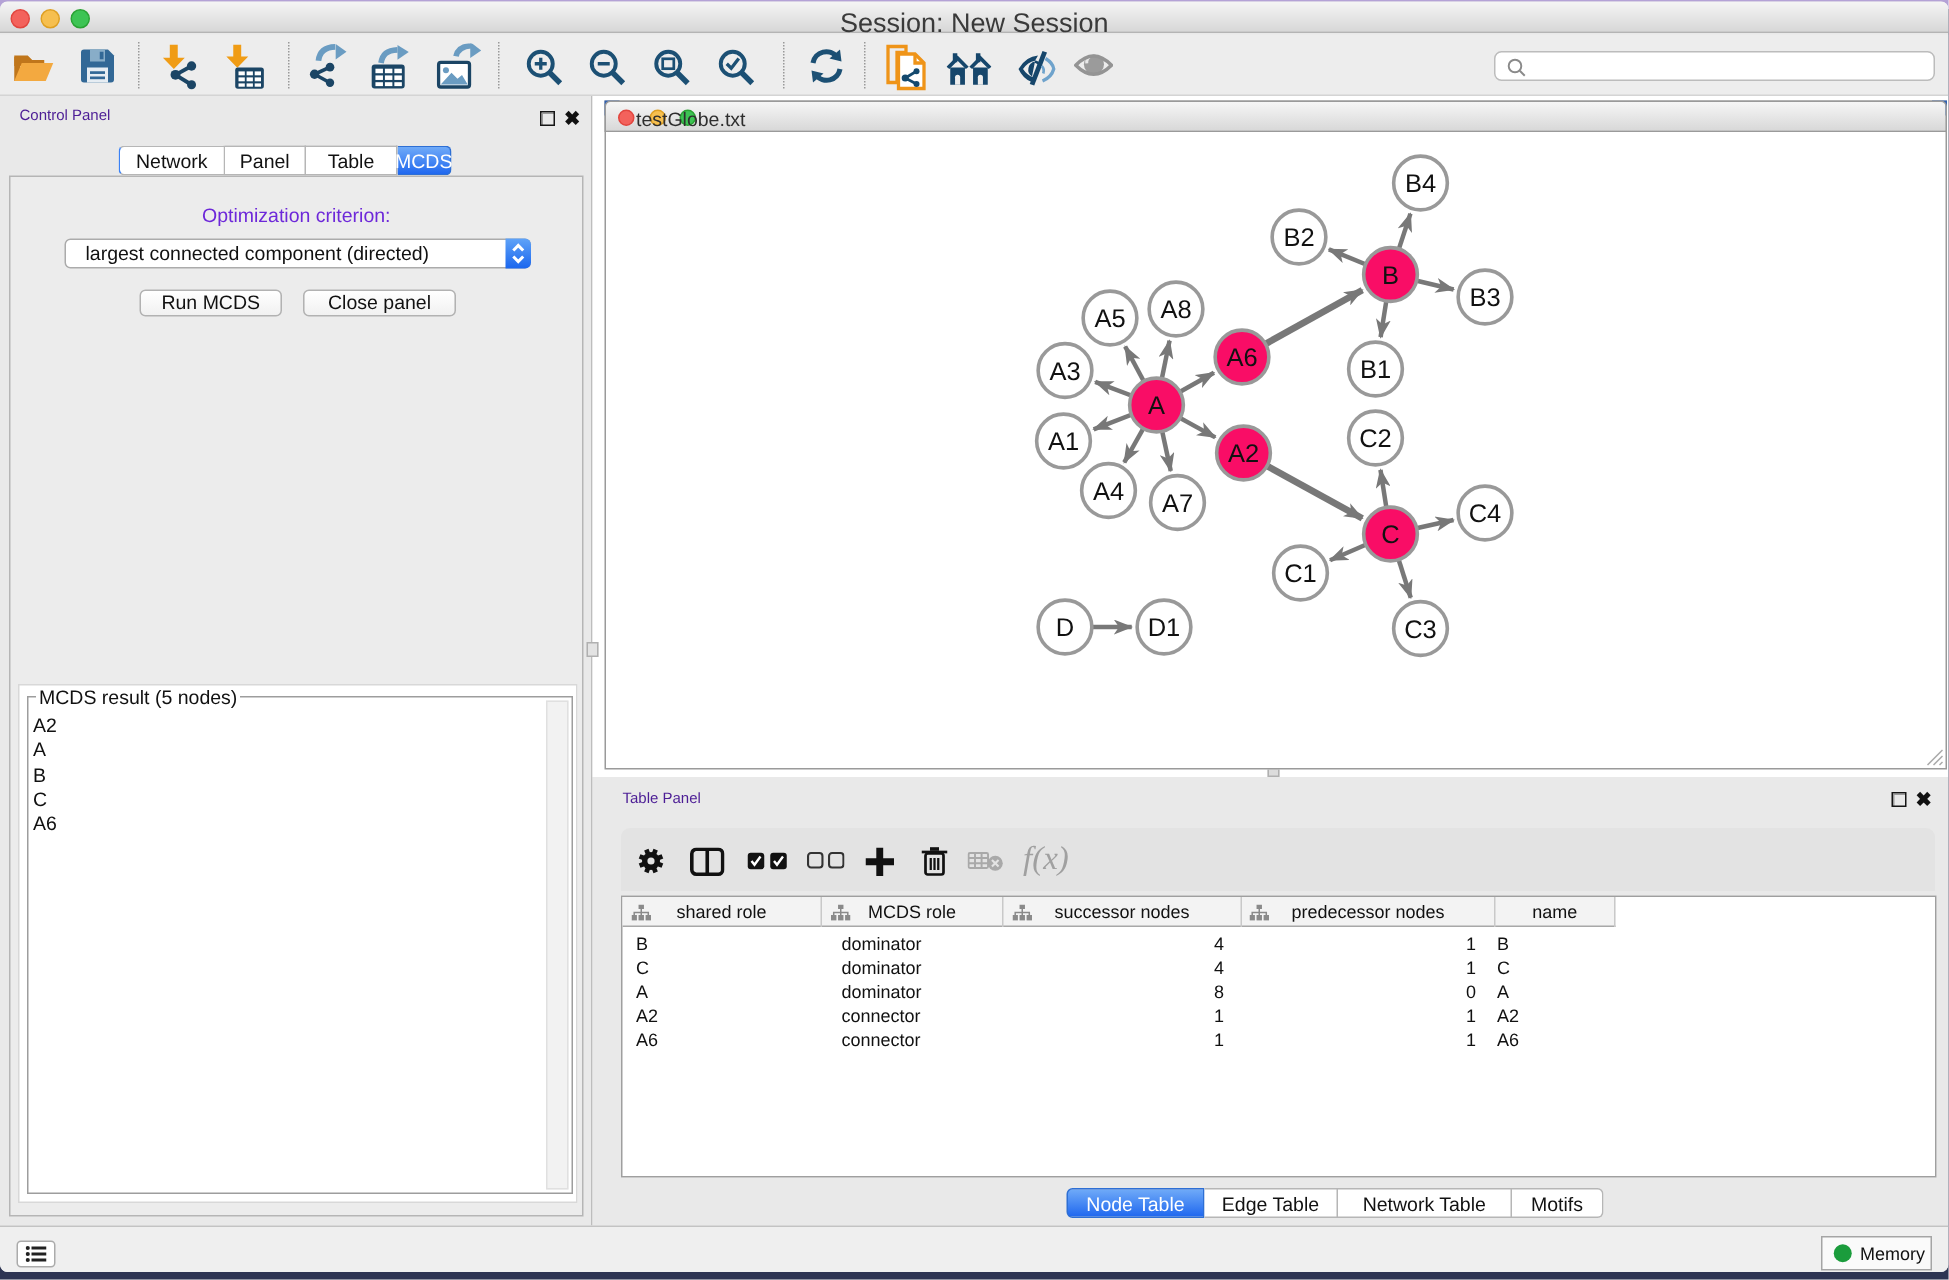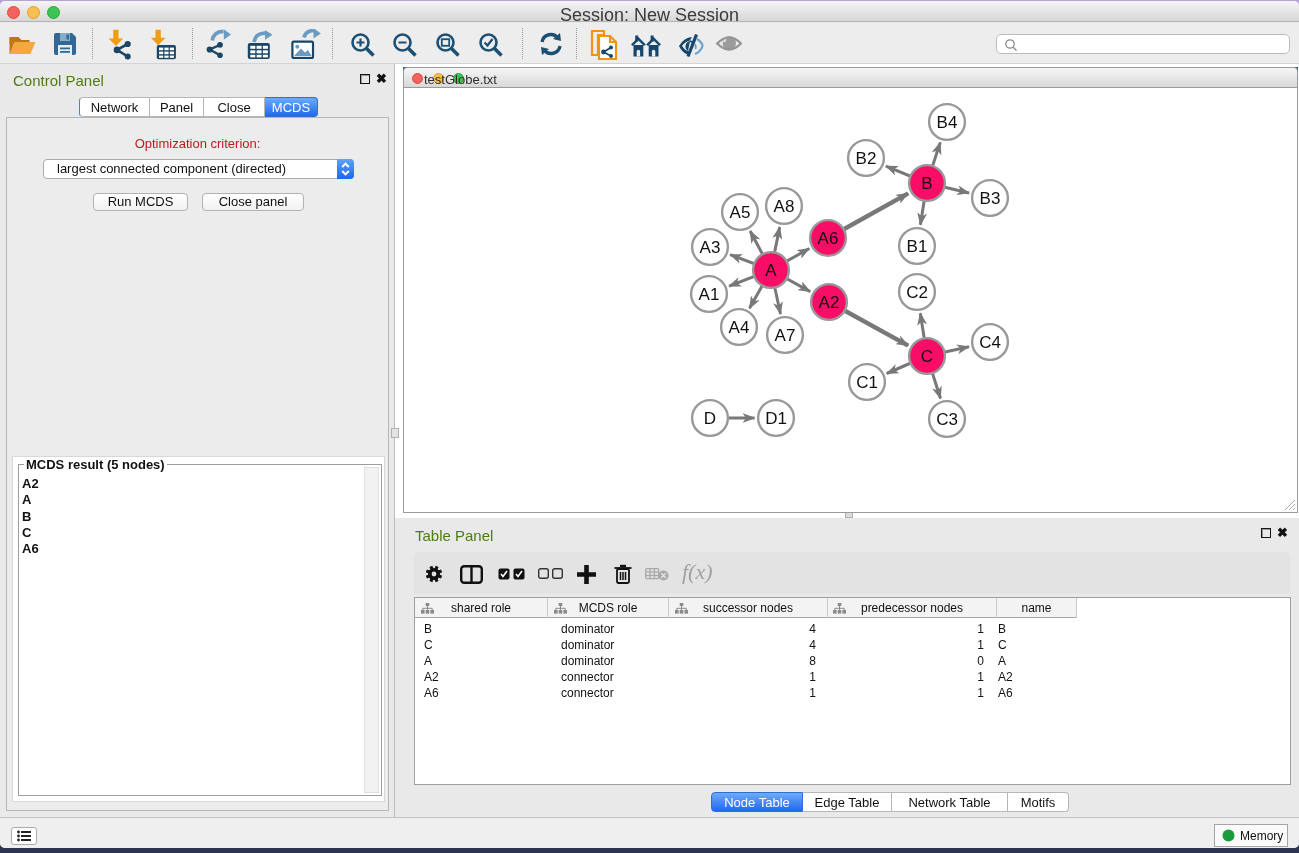--- a/index.html
+++ b/index.html
@@ -21,43 +21,43 @@
 #toolbar { position:absolute; left:0; top:22px; width:1299px; height:41px;
   background:#ededed; border-bottom:1px solid #d4d4d4; }
 .sep { position:absolute; top:5px; height:31px; width:0;
   border-left:1px dotted #999; }
 .ticon { position:absolute; top:0; }
 #search { position:absolute; left:996px; top:11px; width:294px; height:20px;
   background:#fff; border:1px solid #bcbcbc; border-radius:5px; }
 
 #cpanel { position:absolute; left:0; top:63px; width:395px; height:753px;
   background:#e9e9e9; border-right:1px solid #bdbdbd; }
-.phead { position:absolute; font-size:15px; color:#4d7c0f; }
+.phead { position:absolute; font-size:10px; color:#4c1d95; }
 .float-btn { position:absolute; width:10px; height:10px; border:1.5px solid #151515; background:transparent; box-shadow:1px 1px 0 #9a9a9a inset; }
 .close-btn { position:absolute; font-size:13px; font-weight:bold; color:#111; line-height:12px; }
 .tabs { position:absolute; display:flex; height:20px; }
 .tab { border:1px solid #b6b6b6; border-left:none; background:#fff; color:#111;
   font-size:13px; display:flex; align-items:center; justify-content:center; }
 .tab.first { border-left:1px solid #3b82f6; border-radius:4px 0 0 4px; }
 .tab.last { border-radius:0 4px 4px 0; }
 .tab.sel { background:linear-gradient(180deg,#6faaf8,#2068ef); color:#fff; border-color:#2e6fd4; }
 #cp-body { position:absolute; left:6px; top:53px; width:383px; height:694px;
   border:1px solid #b5b5b5; background:#ececec; }
 #opt-label { position:absolute; left:0; top:72px; width:395px; text-align:center;
-  font-size:13px; color:#b91c1c; }
+  font-size:13px; color:#6d28d9; }
 #combo { position:absolute; left:43px; top:95px; width:311px; height:20px;
   background:#fff; border:1px solid #ababab; border-radius:4px; font-size:13px;
   color:#111; line-height:18px; padding-left:13px; }
 #combo .step { position:absolute; right:-1px; top:-1px; width:17px; height:20px;
   border-radius:0 4px 4px 0; background:linear-gradient(180deg,#5fa3f8,#1a66ee); }
 .btn { position:absolute; height:18px; background:linear-gradient(180deg,#ffffff,#f1f1f1);
   border:1px solid #b2b2b2; border-radius:4px; font-size:13px; color:#111;
   text-align:center; line-height:16px; }
 #result-box { position:absolute; left:12px; top:392px; width:373px; height:346px;
-  background:#fff; border:1px solid #d8d8d8;font-weight:bold; }
+  background:#fff; border:1px solid #d8d8d8; }
 #fieldset { position:absolute; left:5px; top:0px; width:364px; height:339px;
   border:1px solid #9d9d9d; }
 #fieldset legend { font-size:13px; color:#111; margin-left:5px; padding:0 2px; }
 #mcds-list { position:absolute; left:9px; top:19px; font-size:13px; color:#111; line-height:16.3px; }
 #list-scroll { position:absolute; left:351px; top:10px; width:15px; height:326px;
   background:#f2f2f2; border:1px solid #e0e0e0; }
 
 #netarea { position:absolute; left:395px; top:63px; width:904px; height:454px; background:#fff; }
 #netwin { position:absolute; left:8px; top:3px; width:895px; height:446px;
   border:1px solid #9a9a9a; background:#fff; }
@@ -274,22 +274,22 @@
 
   <div style="position:absolute;left:391px;top:427px;width:8px;height:10px;background:#e3e3e3;border:1px solid #b0b0b0;z-index:5;"></div>
 
   <div id="cpanel">
     <div class="phead" style="left:13px; top:8px;">Control Panel</div>
     <div class="float-btn" style="left:360px; top:10px;"></div>
     <div class="close-btn" style="left:376px; top:9px;">✖</div>
     <div class="tabs" style="left:79px; top:33px;">
       <div class="tab first" style="width:71px">Network</div>
       <div class="tab" style="width:54px">Panel</div>
-      <div class="tab" style="width:61px">Close</div>
-      <div class="tab sel last" style="width:53px">MCDS</div>
+      <div class="tab" style="width:61px">Table</div>
+      <div class="tab sel last" style="width:36px">MCDS</div>
     </div>
     <div id="cp-body"></div>
     <div id="opt-label">Optimization criterion:</div>
     <div id="combo">largest connected component (directed)
       <div class="step">
         <svg width="17" height="20" viewBox="0 0 17 20">
           <path d="M5.2 8 L8.5 4.6 L11.8 8" fill="none" stroke="#fff" stroke-width="2"></path>
           <path d="M5.2 12 L8.5 15.4 L11.8 12" fill="none" stroke="#fff" stroke-width="2"></path>
         </svg>
       </div>

